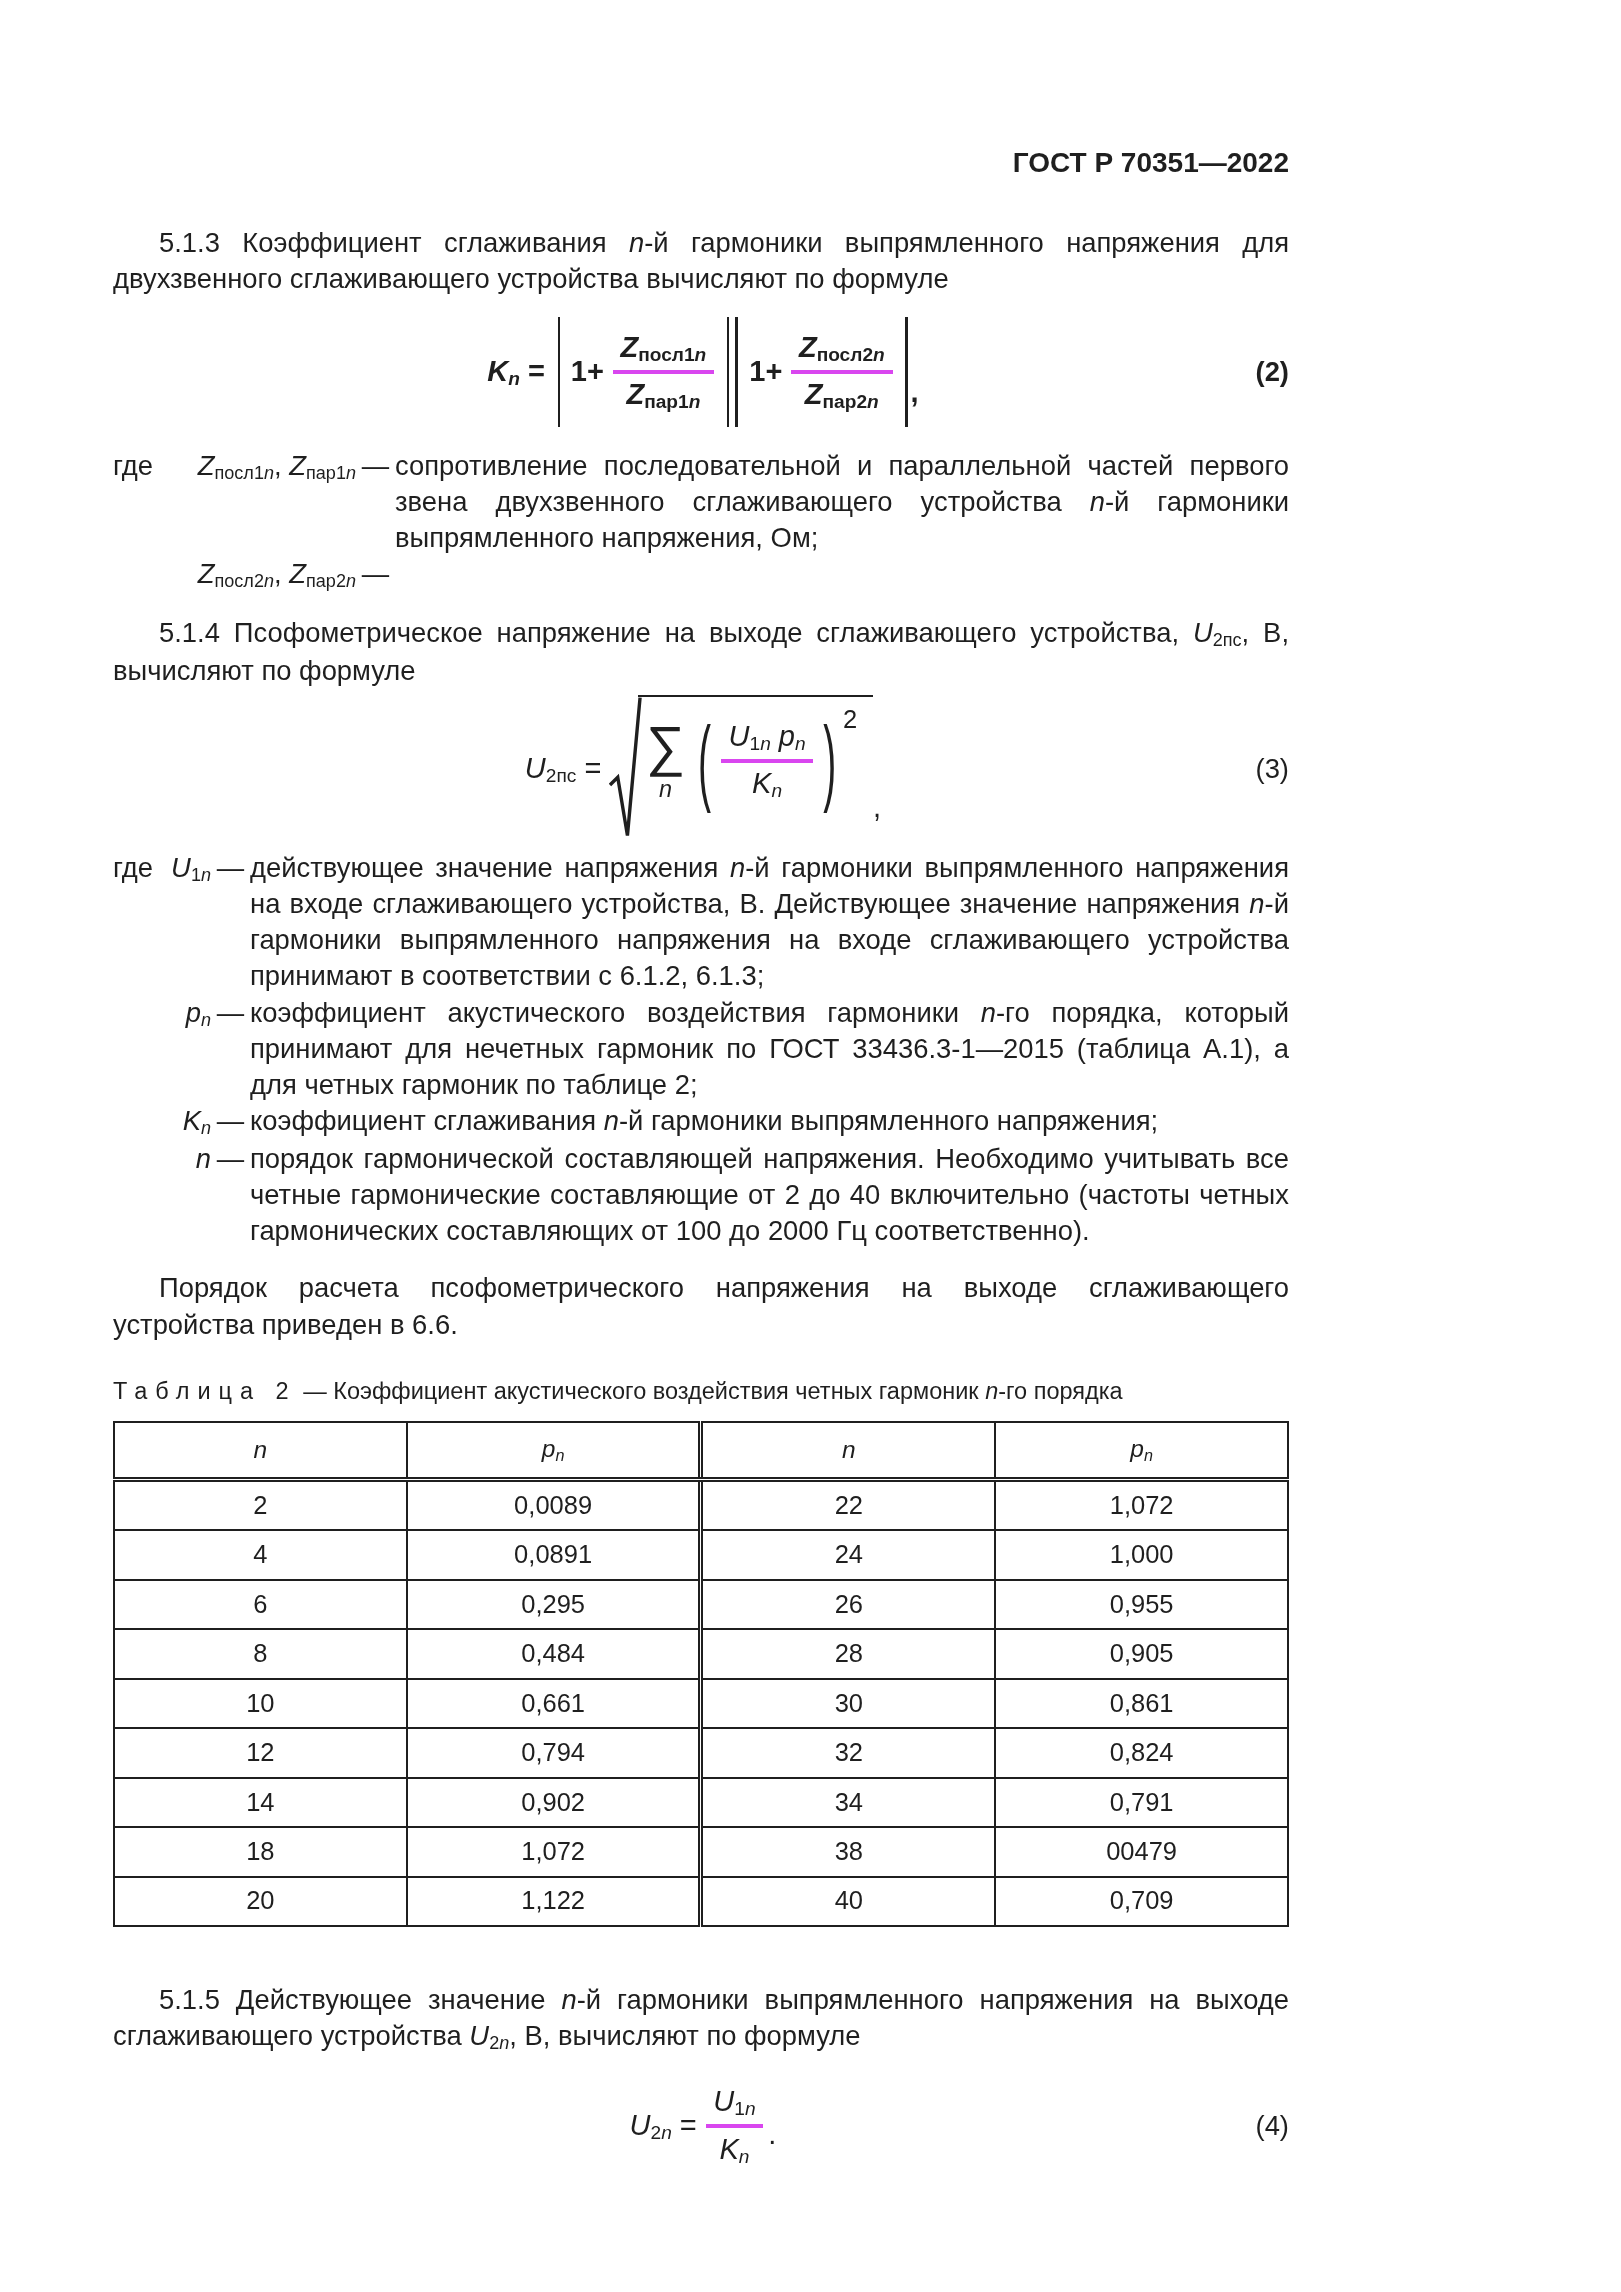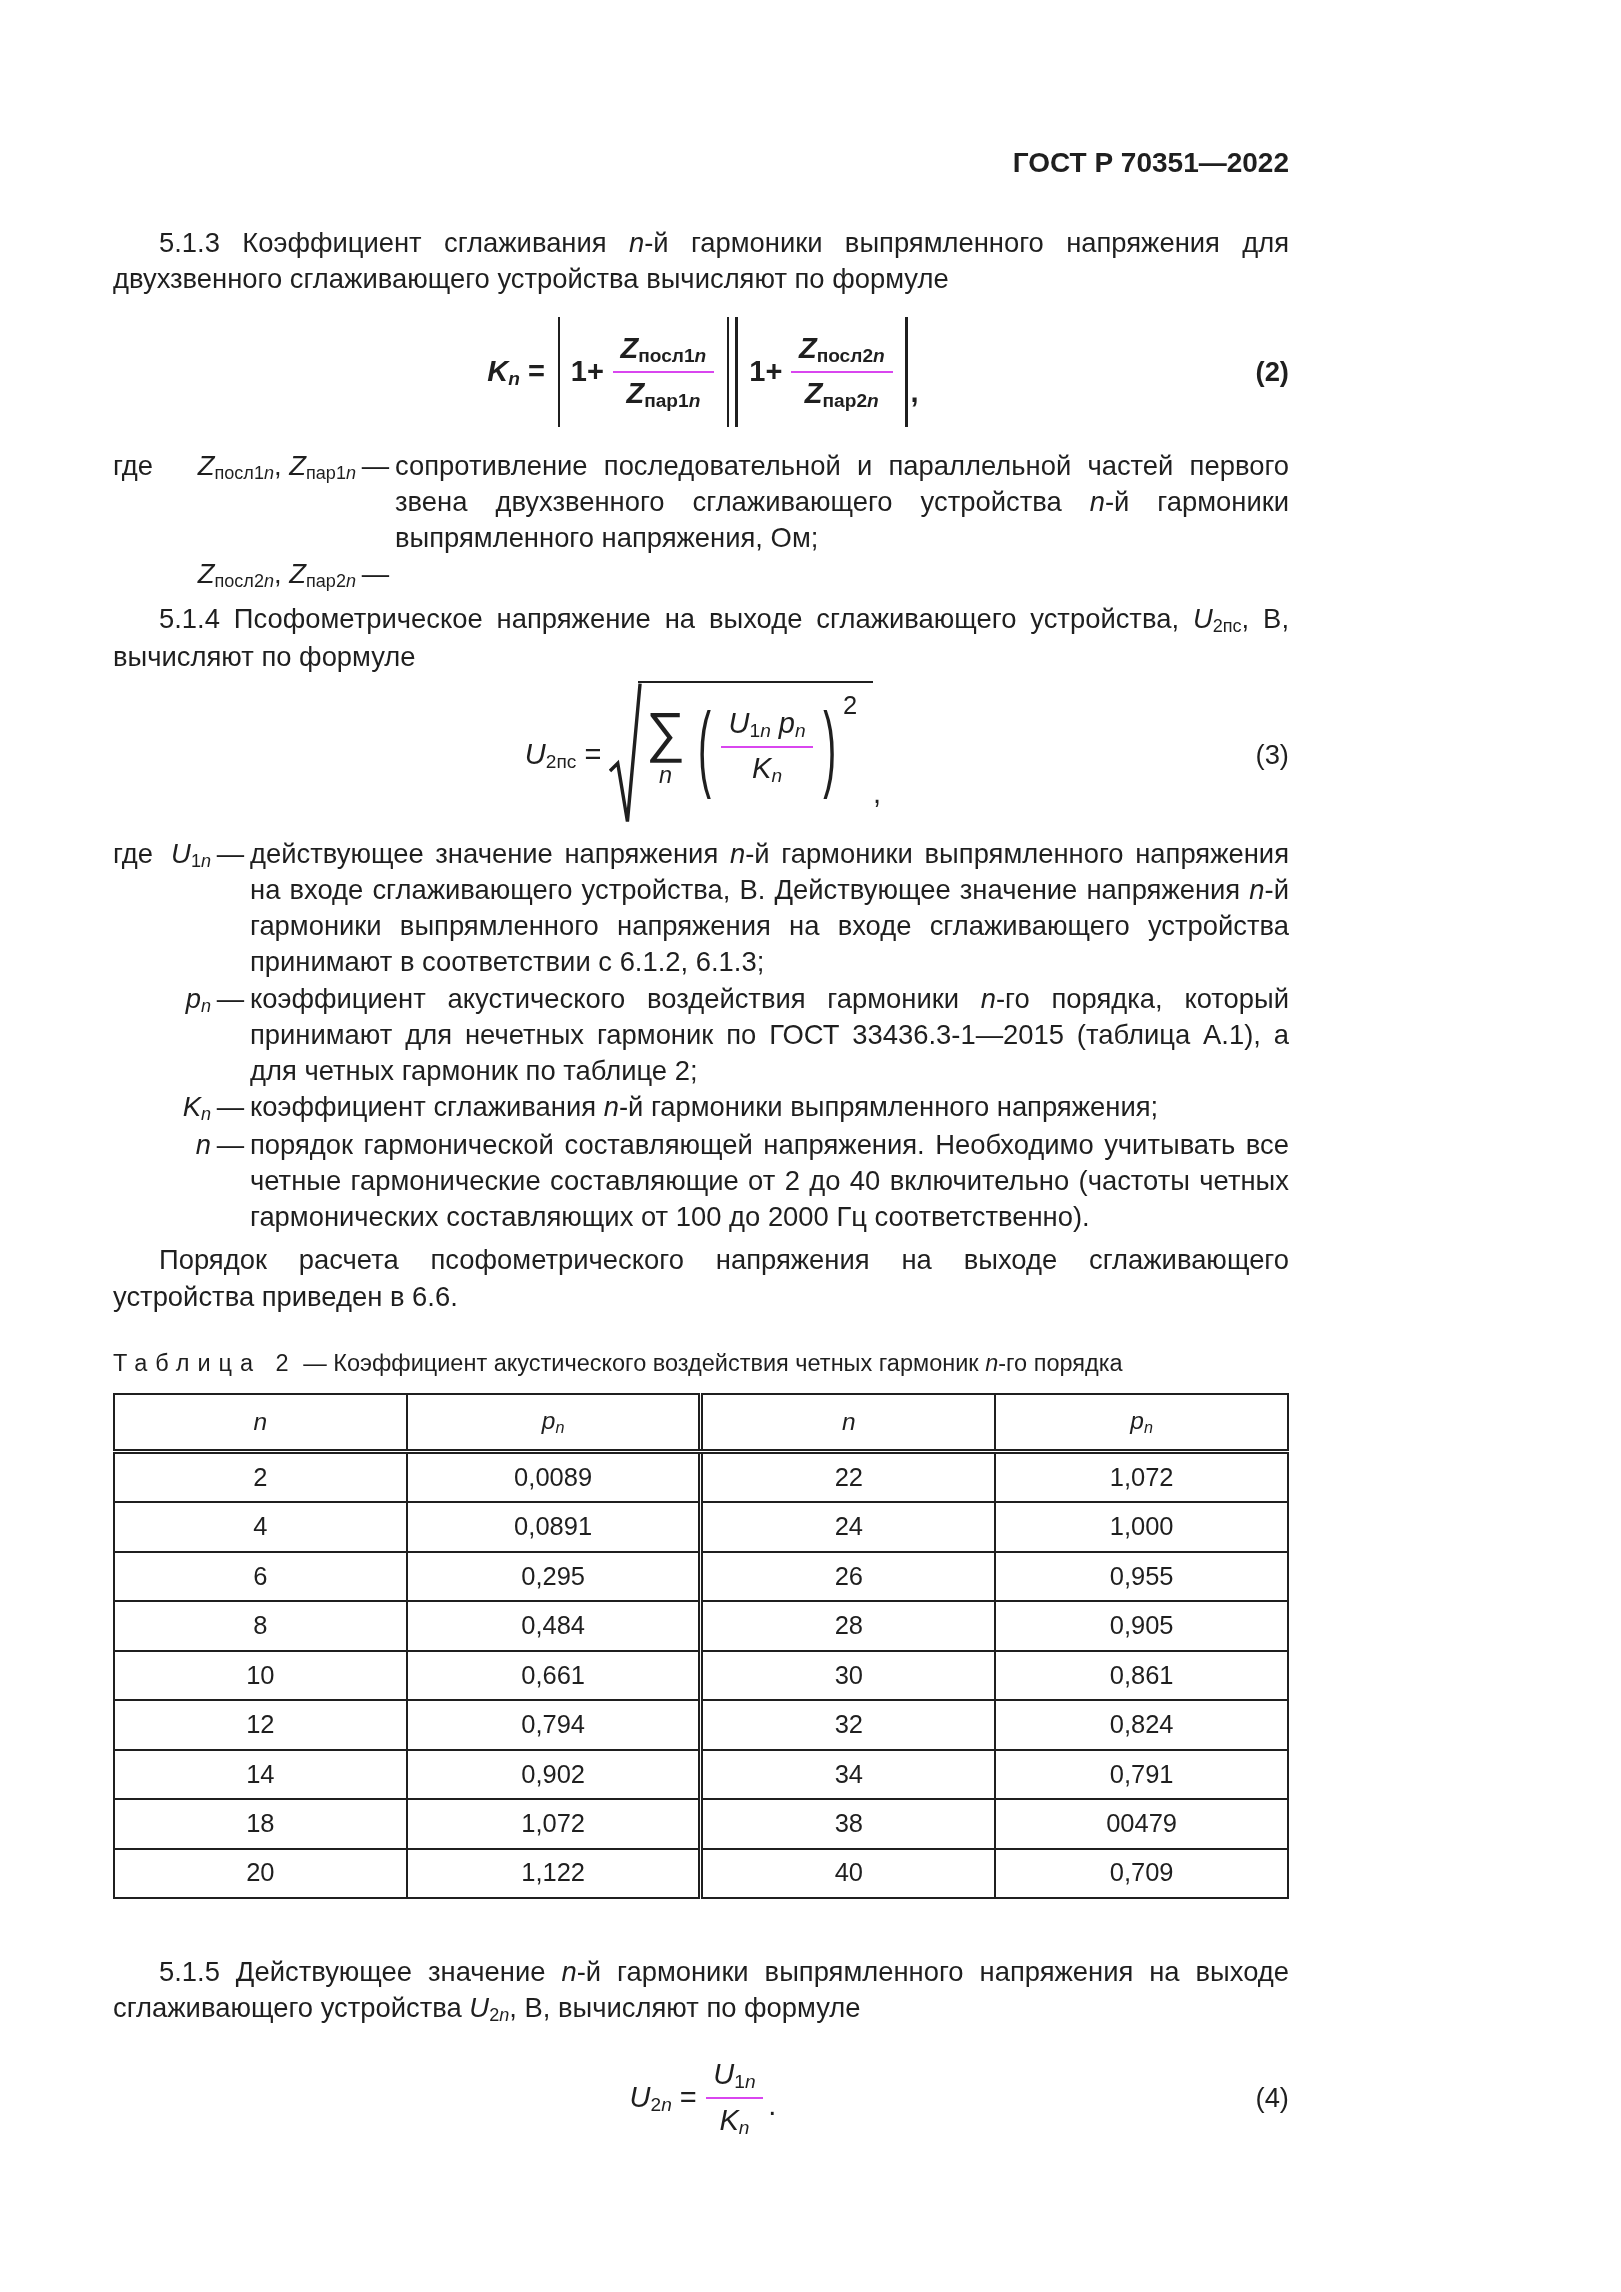--- a/index.html
+++ b/index.html
@@ -13,32 +13,32 @@
   
   .r-n {font-style:normal;}
   .r-i {font-style:italic;}
   .r-sub {font-size:0.66em; vertical-align:-0.22em;}
   .r-isub {font-size:0.66em; vertical-align:-0.22em; font-style:italic;}
   .r-sp {letter-spacing:0.34em;}
 
   .doc-header {text-align:right; font-weight:bold; font-size:28px; margin-bottom:43px;}
 
   .para {margin:0; text-indent:46px; text-align:justify;}
-  .mt6 {margin-top:7px;} .mt56 {margin-top:55px;}
+  .mt6 {margin-top:21px;} .mt56 {margin-top:55px;}
 
   
   .formula-block {position:relative; display:flex; justify-content:center; align-items:center; width:100%;}
   .fb2 {margin:9.8px 0 11.8px; min-height:129px;font-weight:bold;}
   .fb3 {margin:5.9px 0 7.8px;  min-height:147px;}
   .fb4 {margin:11.8px 0 15.7px; min-height:116px;}
   .formula {display:flex; align-items:center; font-size:29px;}
   .formula-num {position:absolute; right:0; top:50%; transform:translateY(-50%); font-size:27.4px;}
   .fitem {margin:0 3.9px;}
   .frac {display:inline-flex; flex-direction:column; align-items:center; margin:0 4.9px; line-height:1.25;}
-  .frac .num {padding:0 7.8px 2.9px; border-bottom:2px solid #d946ef;}
+  .frac .num {padding:0 7.8px 2.9px; border-bottom:4px solid #d946ef;}
   .frac .den {padding-top:2.9px;}
   .vbar {width:2.5px; height:110px; background:#1f1f1f; display:inline-block;}
   .b-outer-l {margin:0 6.9px 0 8.8px;}
   .b-inner-l {margin:0 2.9px 0 7.8px;}
   .b-inner-r {margin:0 7.8px 0 2.9px;}
   .b-outer-r {margin:0 2.9px 0 7.8px;}
   .comma-low {align-self:flex-end; margin-bottom:15.7px;}
 
   .sqrt {display:inline-flex; align-items:flex-start; margin-left:3.9px;}
   .sqrt-body {border-top:2.9px solid #1f1f1f; display:inline-flex; align-items:center;

